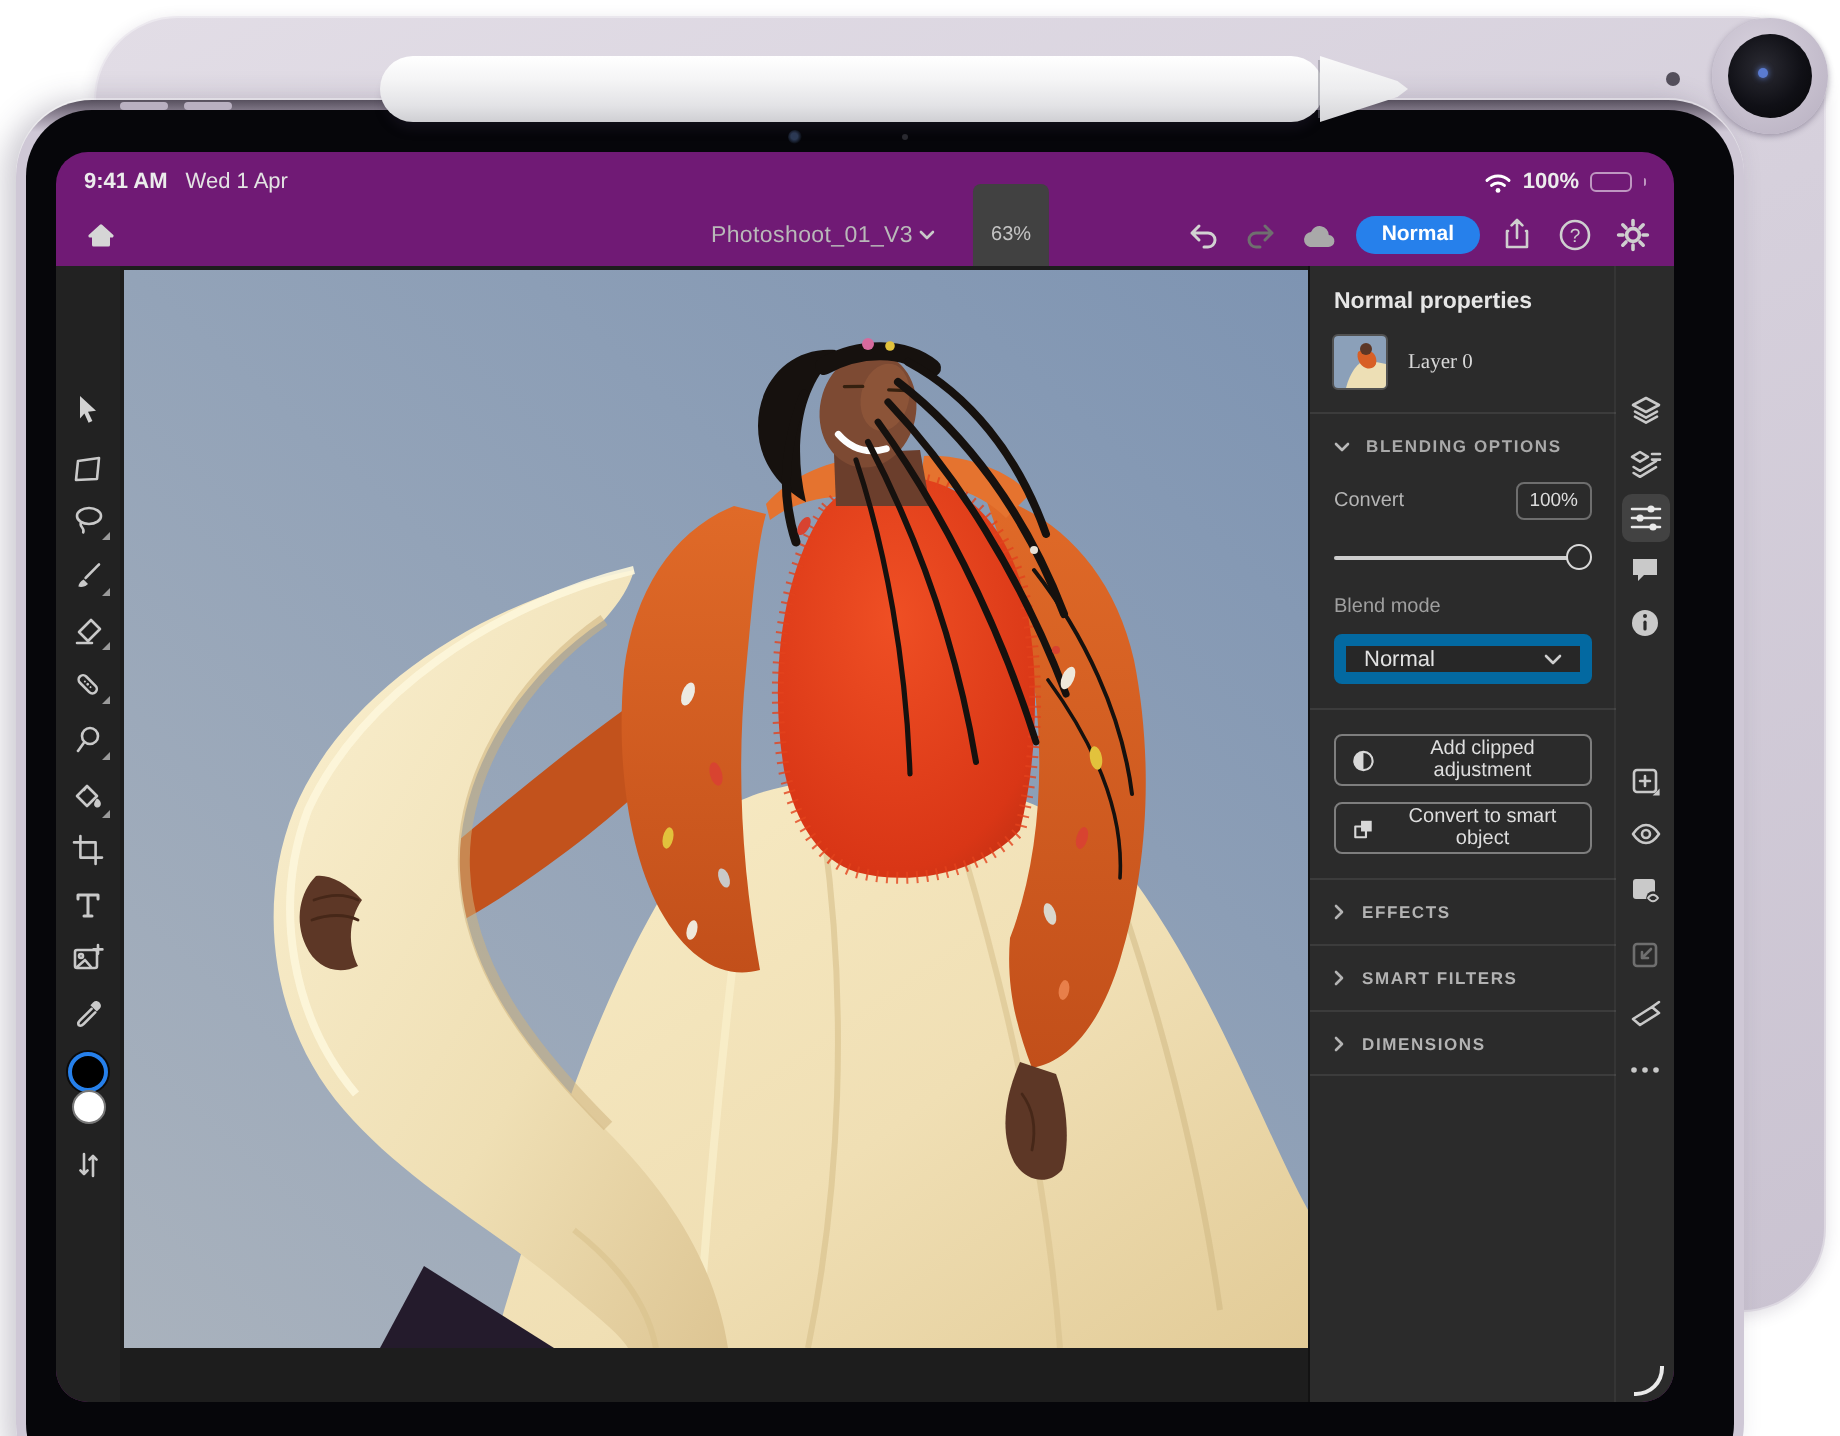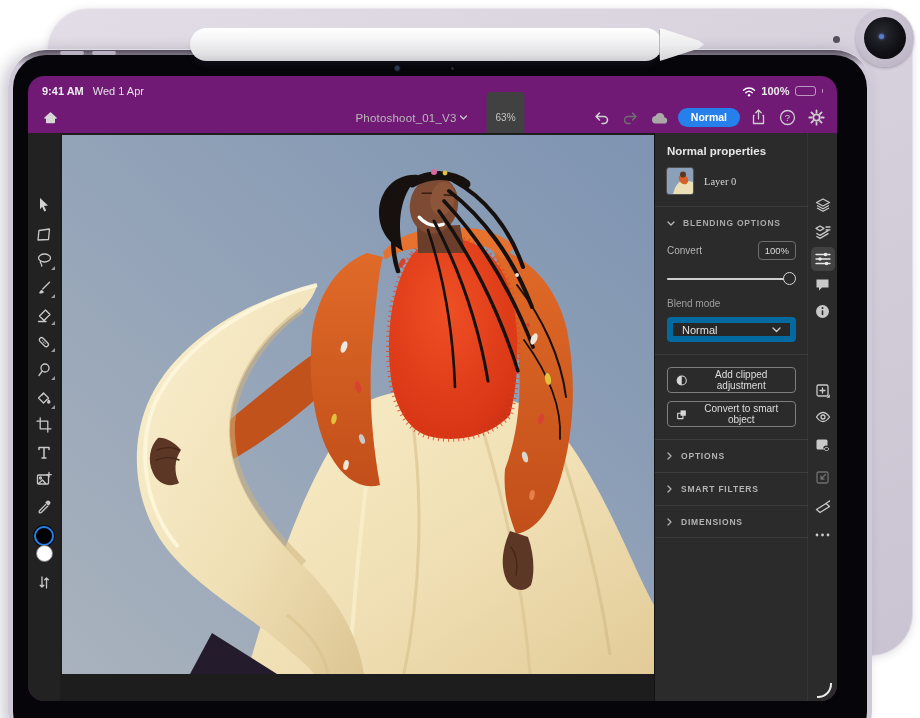--- a/index.html
+++ b/index.html
@@ -450,21 +450,21 @@
             </svg>
           <span>Convert to smart object</span>
         </button>
       </div>
 
       <div class="sections">
         <div class="section-row">
           <svg width="5" height="8" viewBox="0 0 5 8">
               <path class="ic" style="stroke:#b3b3b3" d="M1 1l3 3-3 3"></path>
             </svg>
-          <span>OPTIONS</span>
+          <span>EFFECTS</span>
         </div>
         <div class="section-row">
           <svg width="5" height="8" viewBox="0 0 5 8">
               <path class="ic" style="stroke:#b3b3b3" d="M1 1l3 3-3 3"></path>
             </svg>
           <span>SMART FILTERS</span>
         </div>
         <div class="section-row">
           <svg width="5" height="8" viewBox="0 0 5 8">
               <path class="ic" style="stroke:#b3b3b3" d="M1 1l3 3-3 3"></path>

